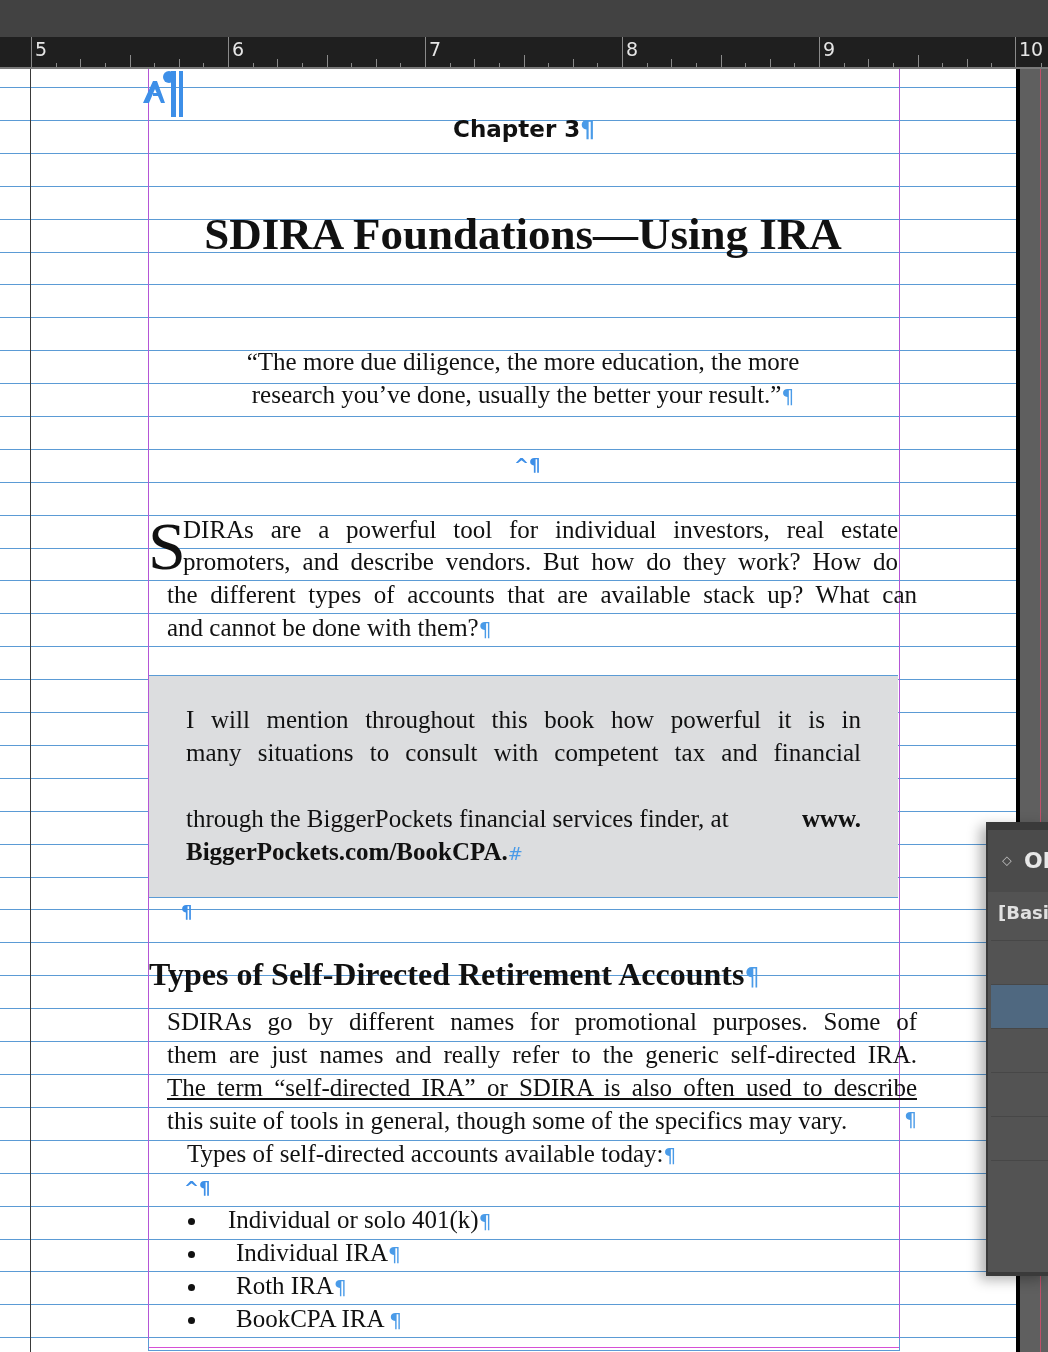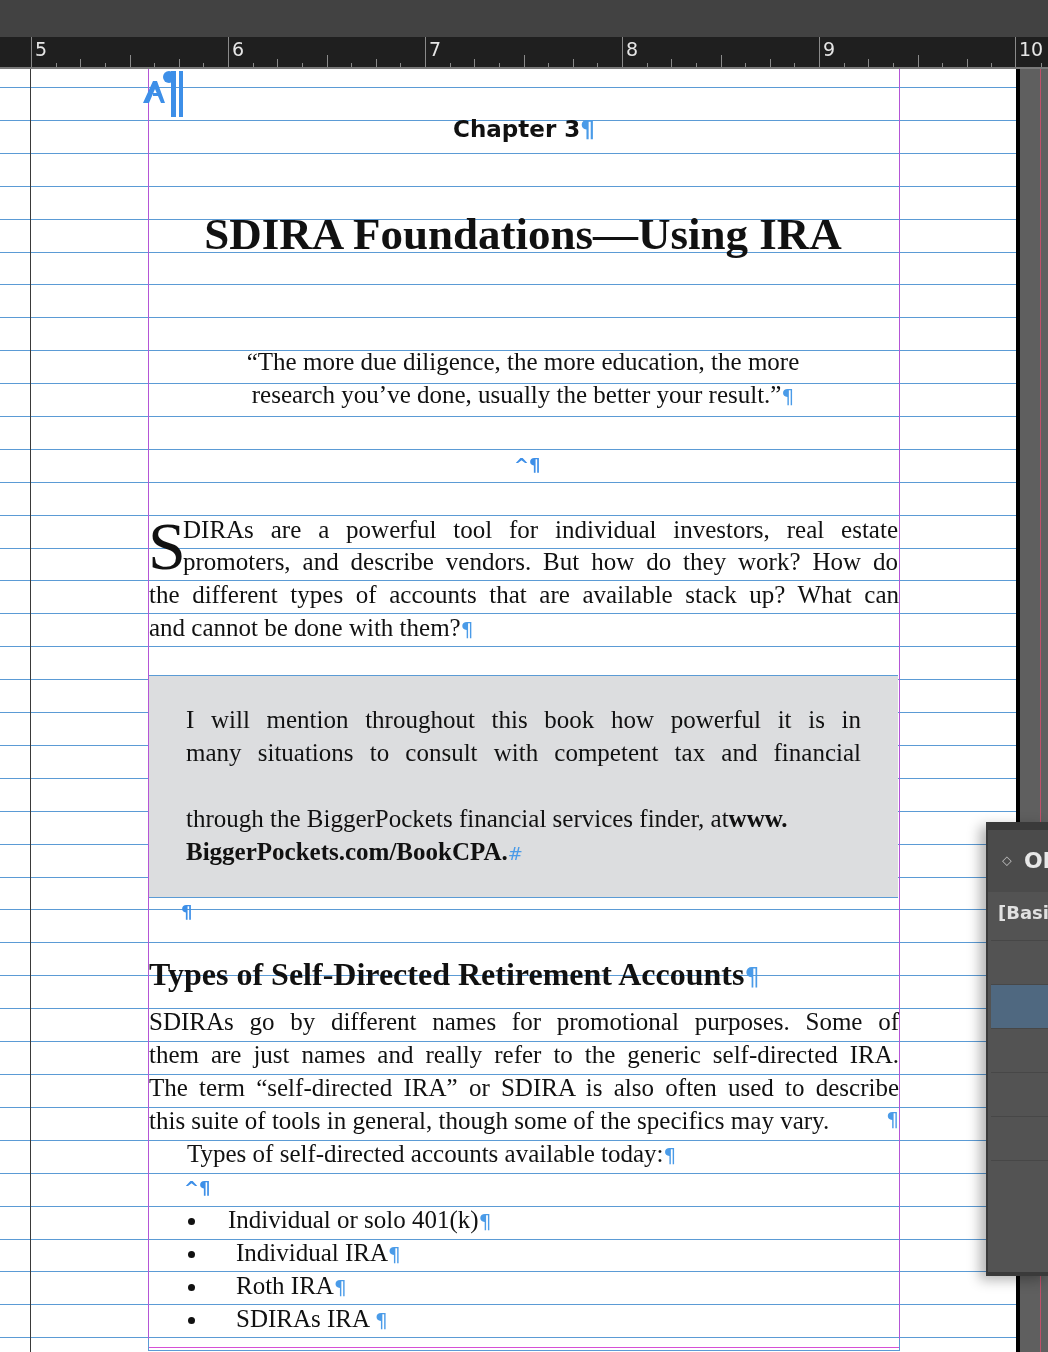--- a/index.html
+++ b/index.html
@@ -15,21 +15,21 @@
   .bleed { position:absolute; left:1040px; top:69px; width:1px; height:1283px; background:#c0506a; }
   .gridline { position:absolute; left:0; width:1017px; height:1px; background:#5b9bd5; }
   .vguide { position:absolute; top:0; width:1px; height:1283px; background:#3a3a3a; }
   .frame { position:absolute; left:148px; top:0; width:750px; height:1278px; border-left:1px solid #b455d6; border-right:1px solid #b455d6; border-bottom:1px solid #d64fd6; }
   .frame2 { position:absolute; left:148px; top:1270px; width:750px; height:11px; border:1px solid #5b9bd5; border-top:none; }
   .txt { position:absolute; color:#111; white-space:nowrap; }
   .pil { color:#4a9be8; font-family:"DejaVu Sans", sans-serif; }
   .chapter { font-family:"DejaVu Sans", sans-serif; font-weight:bold; font-size:23px; left:0; width:1048px; text-align:center; }
   .title { font-family:"Liberation Serif", serif; font-weight:bold; font-size:45px; text-align:center; width:750px; left:148px; }
   .quote { font-size:25px; text-align:center; width:750px; left:148px; }
-  .body { font-size:25px; left:149px; width:750px; }
+  .body { font-size:25px; left:167px; width:750px; }
   .body.j { text-align:justify; text-align-last:justify; }
   .dropcap { position:absolute; font-size:68px; line-height:1; left:148px; top:443px; color:#111; }
   .callout-bg { position:absolute; left:149px; top:606px; width:749px; height:221px; background:#dcdddf; border-top:1px solid #5b9bd5; border-bottom:1px solid #5b9bd5; }
   .callout { font-size:25px; left:186px; width:675px; }
   .h2 { font-weight:bold; font-size:32px; left:149px; }
   .bullet { position:absolute; left:186px; width:10px; height:10px; }
   .bullet:after { content:""; position:absolute; left:2px; top:0; width:7px; height:7px; border-radius:50%; background:#111; }
   .anchor { position:absolute; color:#3d8fe8; font-family:"DejaVu Sans", sans-serif; font-weight:bold; }
   .panel { position:absolute; left:986px; top:822px; width:62px; height:442px; background:#535353; border-top:8px solid #3a3a3a; border-left:2px solid #3a3a3a; border-bottom:4px solid #3a3a3a; box-shadow:-6px 4px 12px rgba(0,0,0,0.3); }
   .panel .hdr { position:absolute; left:0; top:0; width:62px; height:62px; background:#4b4b4b; }
@@ -169,39 +169,39 @@
   <div class="txt body j" style="top:447px; left:183px; width:715px;">DIRAs are a powerful tool for individual investors, real estate</div>
   <div class="txt body j" style="top:479px; left:183px; width:715px;">promoters, and describe vendors. But how do they work? How do</div>
   <div class="txt body j" style="top:512px;">the different types of accounts that are available stack up? What can</div>
   <div class="txt body" style="top:545px;">
     <span>and cannot be done with them?</span><span class="pil" style="font-size:20px">¶</span>
   </div>
 
   <div class="callout-bg"></div>
   <div class="txt callout body j" style="top:637px; left:186px; width:675px;">I will mention throughout this book how powerful it is in</div>
   <div class="txt callout body j" style="top:670px; left:186px; width:675px;">many situations to consult with competent tax and financial</div>
-  <div class="txt callout body" style="top:736px; left:186px; width:675px; display:flex; ">
+  <div class="txt callout body" style="top:736px; left:186px; width:675px; display:flex; justify-content:space-between;">
     <span>through the BiggerPockets financial services finder, at</span>
       <b>www.</b>
   </div>
   <div class="txt callout body" style="top:769px; left:186px;">
     <b>BiggerPockets.com/BookCPA.</b><span class="pil" style="font-size:18px">#</span>
   </div>
 
   <div class="anchor" style="left:181px; top:832px; font-size:18px;">
     <span>¶</span>
   </div>
 
   <div class="txt h2" style="top:887px;">
     <span>Types of Self-Directed Retirement Accounts</span><span class="pil" style="font-size:24px; font-weight:normal">¶</span>
   </div>
 
   <div class="txt body j" style="top:939px;">SDIRAs go by different names for promotional purposes. Some of</div>
   <div class="txt body j" style="top:972px;">them are just names and really refer to the generic self-directed IRA.</div>
-  <div class="txt body j" style="top:1005px;">The term “self-directed IRA” or SDIRA is also often used to describe</div>
+  <div class="txt body j" style="top:1005px;text-decoration:underline;">The term “self-directed IRA” or SDIRA is also often used to describe</div>
   <div class="txt body" style="top:1038px; display:flex; justify-content:space-between; width:750px;">
     <span>this suite of tools in general, though some of the specifics may vary.</span>
       <span class="pil" style="font-size:20px">¶</span>
   </div>
 
   <div class="txt body" style="top:1071px; left:187px;">
     <span>Types of self-directed accounts available today:</span><span class="pil" style="font-size:20px">¶</span>
   </div>
 
   <div class="anchor" style="left:184px; top:1108px; font-size:18px;">
@@ -216,21 +216,21 @@
     <div class="bullet" style="top:1182px;"></div>
     <div class="txt body" style="top:1170px; left:236px;">
       <span>Individual IRA</span><span class="pil" style="font-size:20px">¶</span>
     </div>
     <div class="bullet" style="top:1215px;"></div>
     <div class="txt body" style="top:1203px; left:236px;">
       <span>Roth IRA</span><span class="pil" style="font-size:20px">¶</span>
     </div>
     <div class="bullet" style="top:1248px;"></div>
     <div class="txt body" style="top:1236px; left:236px;">
-      <span>SDIRAs IRA</span> <span class="pil" style="font-size:20px">¶</span>
+      <span>BookCPA IRA</span> <span class="pil" style="font-size:20px">¶</span>
     </div>
   </div>
 </div>
 
 <div class="page-edge"></div>
 <div class="pasteboard"></div>
 <div class="bleed"></div>
 
 <div class="panel">
   <div class="hdr">

